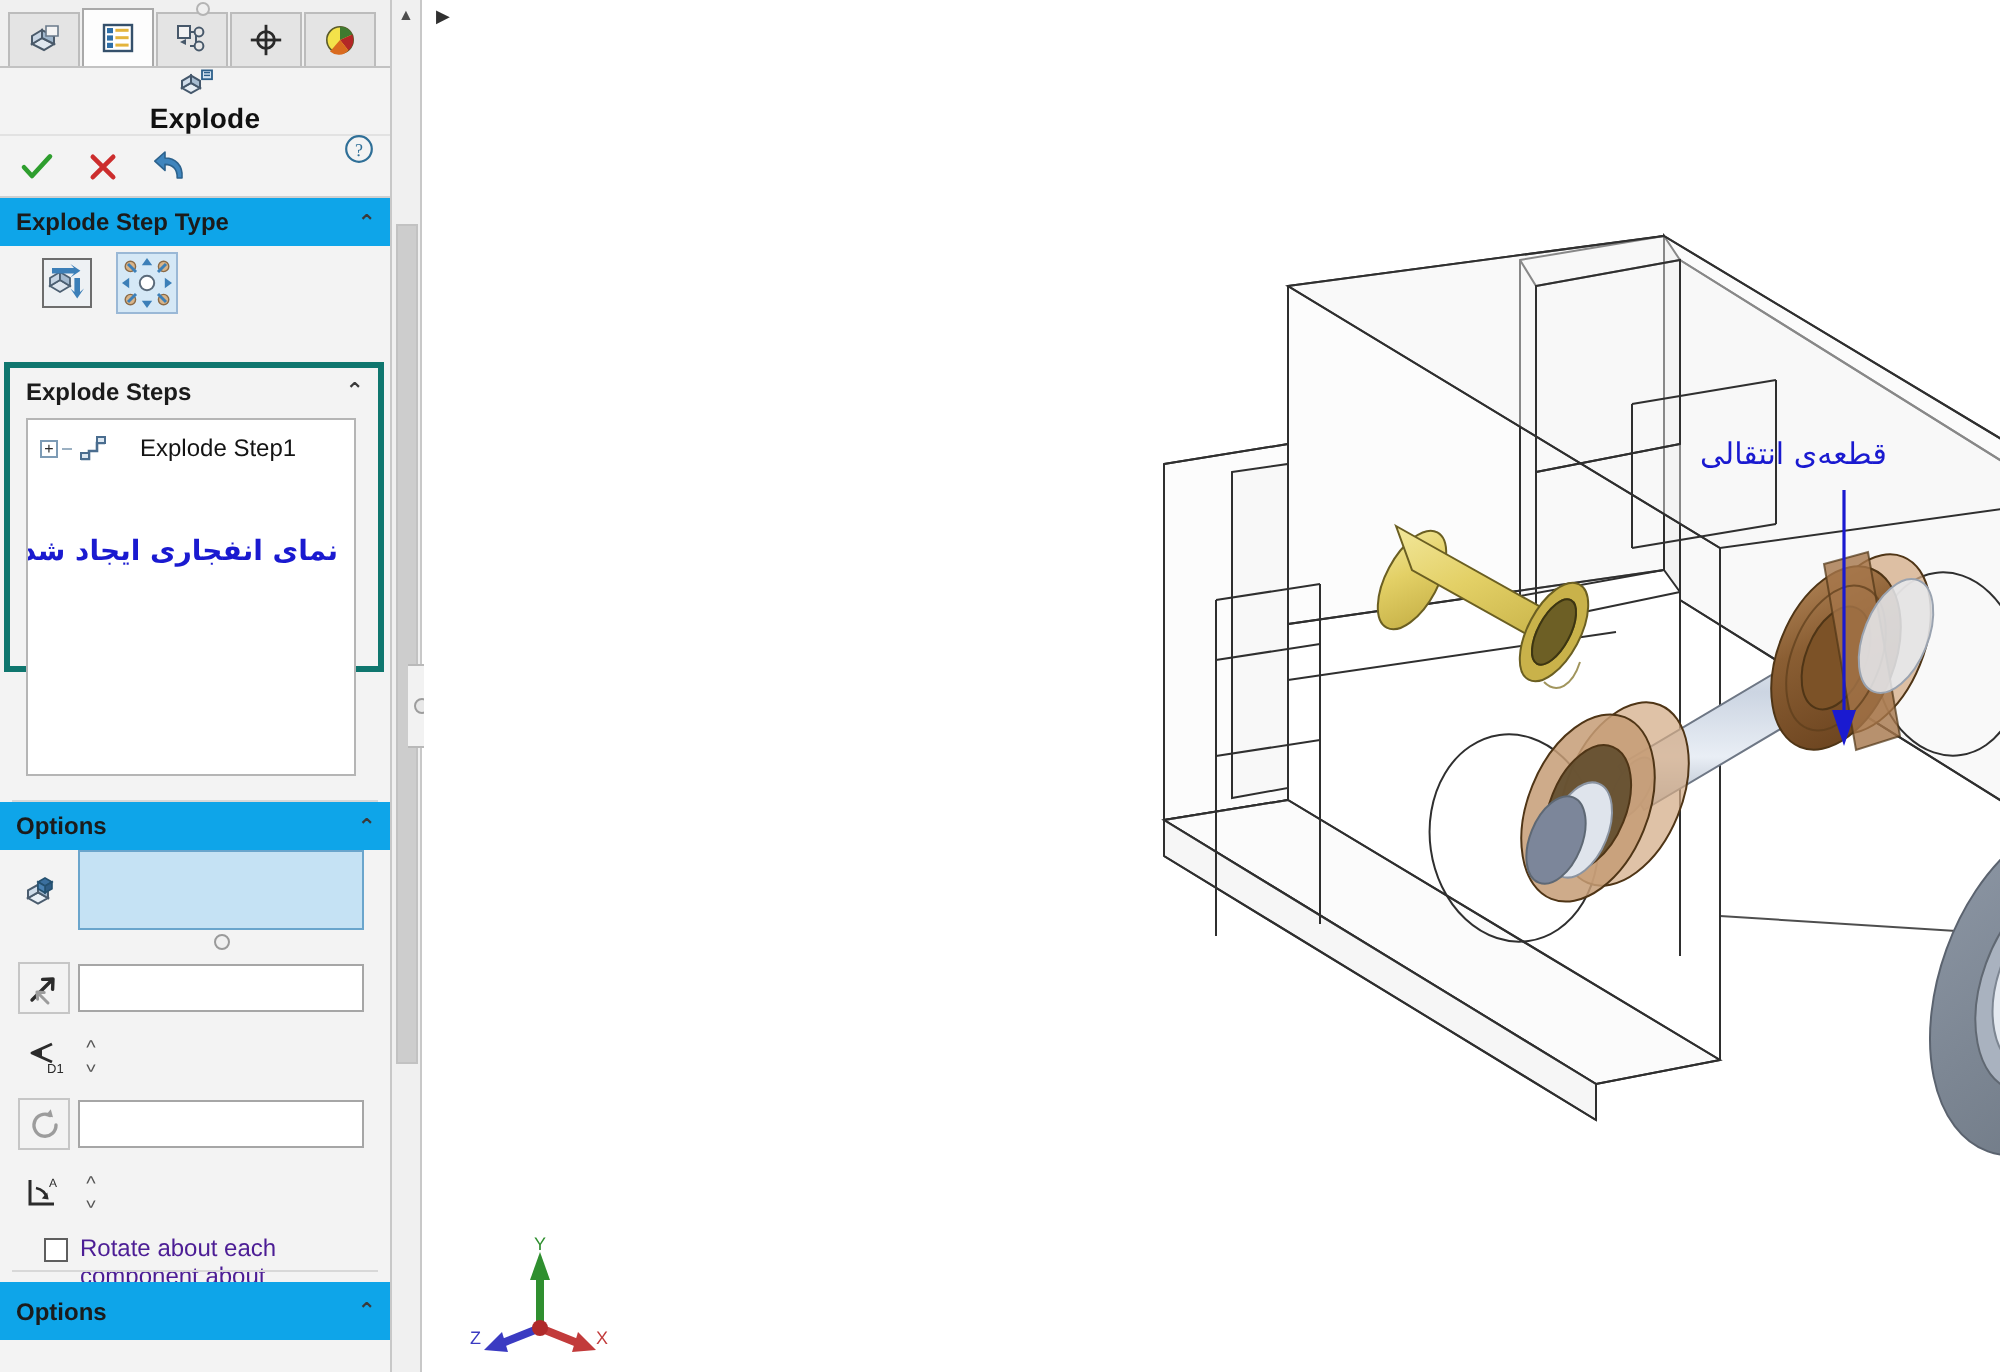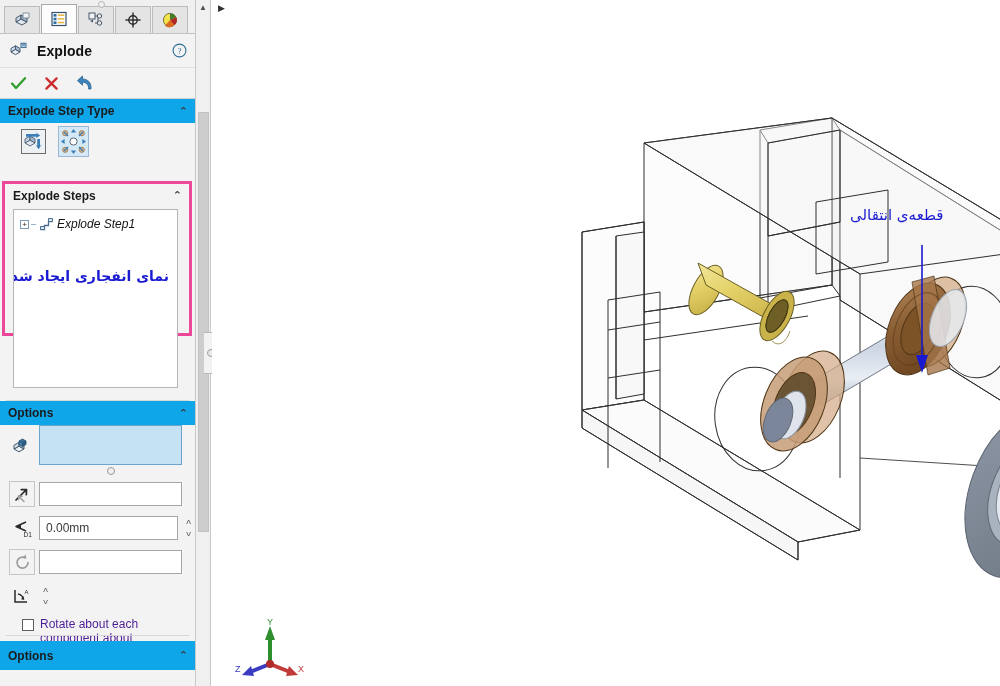--- a/index.html
+++ b/index.html
@@ -34,20 +34,21 @@
     background:#e4e4e4;border:1px solid #bcbcbc;border-bottom:none;
     box-sizing:border-box;cursor:default;
   }
   .tab.sel{background:#fdfdfd;border-color:#a9a9a9;height:29px;}
 
   
   .pm-title{
     height:33px;display:flex;align-items:center;
     padding:0 8px 0 9px;background:#f3f3f3;
     border-bottom:1px solid #e2e2e2;
+    flex-direction:column;
   }
   .pm-title .t{
     font-size:14px;font-weight:bold;color:#111;margin-left:9px;
     letter-spacing:.1px;
   }
   .pm-title .help{margin-left:auto;}
 
   
   .pm-actions{
     height:30px;display:flex;align-items:center;gap:17px;
@@ -73,36 +74,36 @@
   .typebtn{
     width:31px;height:31px;box-sizing:border-box;
     display:flex;align-items:center;justify-content:center;
     border:1px solid transparent;background:transparent;cursor:default;
   }
   .typebtn.sel{border:1px solid #9ab8d6;background:#d5e8f6;}
 
   
   #explode-steps{
     position:absolute;left:2px;top:181px;width:190px;height:155px;
-    border:3px solid #ec4899;box-sizing:border-box;background:#f3f3f3;
+    border:3px solid #0f766e;box-sizing:border-box;background:#f3f3f3;
   }
   #explode-steps .grp-head{height:23px;background:#f3f3f3;}
   .steps-list{
     position:absolute;left:8px;top:25px;width:165px;height:179px;
     background:#fff;border:1px solid #b5b5b5;box-sizing:border-box;
     overflow:hidden;
   }
   .tree-row{display:flex;align-items:center;height:20px;padding:4px 0 0 6px;}
   .expander{
     width:9px;height:9px;border:1px solid #7d9bb5;background:#fff;
     font-size:8px;line-height:7px;text-align:center;color:#2a2a2a;
     box-sizing:border-box;margin-right:2px;
   }
   .dash{width:5px;height:1px;background:#9bb0c2;margin-right:3px;}
-  .tree-label{margin-left:3px;font-size:12px;color:#141414;font-style:italic;}
+  .tree-label{margin-left:16px;font-size:12px;color:#141414;}
   .fa-note{
     position:absolute;right:8px;top:58px;
     direction:rtl;color:#1a1ad0;font-size:14px;font-weight:bold;
     font-family:"DejaVu Sans","Liberation Sans",sans-serif;
     white-space:nowrap;
   }
 
   
   #settings{position:absolute;left:0;top:400px;width:195px;}
   .row{display:flex;align-items:center;margin:0 0 8px 0;padding-left:9px;}
@@ -159,21 +160,21 @@
   }
 
   
   #viewport{
     position:absolute;left:212px;top:0;width:788px;height:686px;
     background:#ffffff;overflow:hidden;
   }
   #vp-caret{position:absolute;left:6px;top:3px;font-size:9px;color:#303030;}
   #triad{position:absolute;left:22px;bottom:6px;}
   #annotation{
-    position:absolute;left:638px;top:206px;
+    position:absolute;left:638px;top:218px;
     color:#1a1ad0;font-size:15px;direction:rtl;white-space:nowrap;
     font-family:"DejaVu Sans","Liberation Sans",sans-serif;
   }
   svg{display:block;}
 </style>
 </head>
 <body>
 
 <div id="app">
 
@@ -370,21 +371,20 @@
       </div>
 
       <div class="row">
         <div class="icn">
           <svg width="21" height="19" viewBox="0 0 21 19">
             <path d="M14 3 L4 7.5 L14 12" fill="none" stroke="#2b2b2b" stroke-width="1.5" stroke-linejoin="round"></path>
             <path d="M4 7.5 L9 5.2 L9 9.8 Z" fill="#2b2b2b"></path>
             <text x="11.5" y="17.5" font-size="6.5" fill="#2b2b2b" font-family="Liberation Sans, sans-serif">D1</text>
           </svg>
         </div>
-        <div class="fld" style="flex:1;margin-left:4px;">0.00mm</div>
         <div class="spin">
           <span>^</span>
           <span style="transform:scaleY(-1)">^</span>
         </div>
       </div>
 
       <div class="row">
         <div class="icn boxed">
           <svg width="19" height="19" viewBox="0 0 19 19">
             <path d="M15 9.5 A5.5 5.5 0 1 1 12 4.7" fill="none" stroke="#9c9c9c" stroke-width="1.7" stroke-linecap="round"></path>

